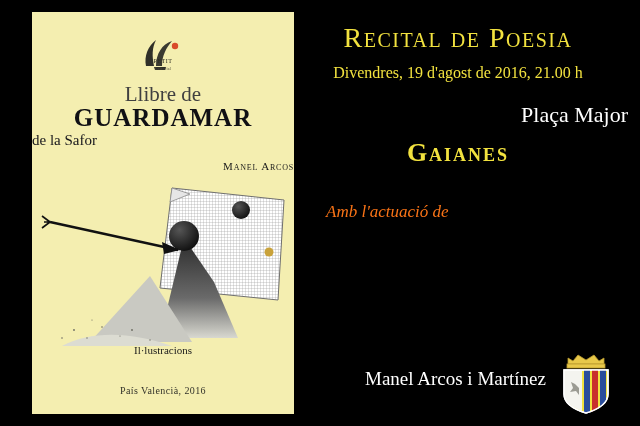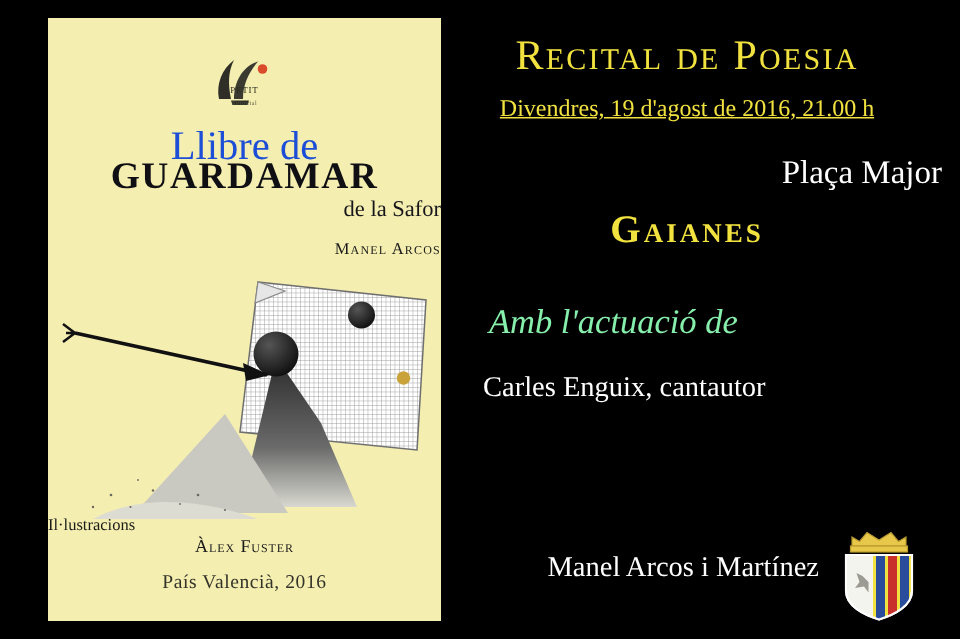--- a/index.html
+++ b/index.html
@@ -52,79 +52,79 @@
     transform: translateX(-50%);
     font-size: 4px;
     letter-spacing: 0.3px;
     color: #50503c;
   }
   .cover-title-1 {
     position: absolute;
     left: 0; right: 0;
     top: 70px;
     text-align: center;
-    font-size: 27px;
-    color: #1d4ed8;
+    font-size: 21px;
+    color: #404040;
     font-family: "Liberation Serif", serif;
   }
   .cover-title-2 {
     position: absolute;
     left: 0; right: 0;
     top: 92px;
     text-align: center;
     font-size: 25px;
     letter-spacing: 1px;
     color: #101014;
     font-family: Liberation Serif, serif;
     font-variant: small-caps;
     font-weight: 700;
   }
   .cover-title-3 {
     position: absolute;
     left: 0; right: 0;
     top: 120px;
-    text-align: right;
+    text-align: left;
     font-size: 15px;
     color: #15151a;
     font-family: "Liberation Serif", serif;
   }
   .cover-author {
     position: absolute;
     left: 0; right: 0;
     top: 148px;
     text-align: right;
     font-size: 11px;
     letter-spacing: 0.8px;
     color: #1a1a1a;
     font-variant: small-caps;
   }
   .cover-illus-label {
     position: absolute;
     left: 0; right: 0;
     bottom: 58px;
-    text-align: left;
+    text-align: center;
     font-size: 11px;
     color: #1a1a1a;
   }
   .cover-illustrator {
     position: absolute;
     left: 0; right: 0;
     bottom: 42px;
     text-align: center;
     font-size: 12px;
     letter-spacing: 0.6px;
     color: #1a1a1a;
     font-variant: small-caps;
   }
   .cover-place {
     position: absolute;
     left: 0; right: 0;
     bottom: 18px;
     text-align: center;
-    font-size: 13px;
+    font-size: 10px;
     letter-spacing: 0.4px;
     color: #33332a;
   }
   .cover-art {
     position: absolute;
     left: 0;
     top: 168px;
     width: 262px;
     height: 168px;
   }
@@ -149,21 +149,20 @@
     font-family: "Liberation Serif", serif;
   }
   .date-line {
     position: absolute;
     left: 0; right: 0;
     top: 64px;
     text-align: center;
     font-size: 16px;
     color: #f2e23f;
     font-family: "Liberation Serif", serif;
-    text-decoration: underline;
   }
   .venue {
     position: absolute;
     left: 0; right: 0;
     top: 102px;
     text-align: right;
     font-size: 22px;
     color: #ffffff;
     font-family: "Liberation Serif", serif;
   }
@@ -176,22 +175,22 @@
     color: #f2e23f;
     font-variant: small-caps;
     letter-spacing: 2px;
     font-family: "Liberation Serif", serif;
     font-weight: bold;
   }
   .sec-label-1 {
     position: absolute;
     left: 38px;
     top: 202px;
-    font-size: 23px;
-    color: #86efac;
+    font-size: 17px;
+    color: #f97316;
     font-style: italic;
     font-family: "Liberation Serif", serif;
   }
   .sec-value-1 {
     position: absolute;
     left: 34px;
     top: 248px;
     font-size: 19px;
     color: #ffffff;
     font-family: "Liberation Serif", serif;
@@ -283,32 +282,30 @@
         <circle cx="70" cy="147" r="0.8"></circle>
           <circle cx="88" cy="156" r="0.6"></circle>
         <circle cx="100" cy="150" r="0.9"></circle>
           <circle cx="118" cy="160" r="0.7"></circle>
         <circle cx="60" cy="140" r="0.6"></circle>
           <circle cx="30" cy="158" r="0.8"></circle>
       </g>
     </svg>
 
     <div class="cover-illus-label">Il·lustracions</div>
-    <div class="cover-illustrator">Àlex Fuster</div>
     <div class="cover-place">País Valencià, 2016</div>
   </div>
 
   <div class="right-panel">
     <div class="headline">Recital de Poesia</div>
     <div class="date-line">Divendres, 19 d'agost de 2016, 21.00 h</div>
     <div class="venue">Plaça Major</div>
     <div class="town">Gaianes</div>
 
     <div class="sec-label-1">Amb l'actuació de</div>
-    <div class="sec-value-1">Carles Enguix, cantautor</div>
 
     <div class="sec-value-2">Manel Arcos i Martínez</div>
 
     <svg class="crest" viewBox="0 0 56 66">
 
       <path d="M10 16 L10 10 L15 13 L20 7 L28 12 L36 7 L41 13 L46 10 L46 16 Z" fill="#e8c84a" stroke="#b99a2e" stroke-width="0.8"></path>
       <rect x="9" y="16" width="38" height="4" fill="#e8c84a" stroke="#b99a2e" stroke-width="0.8"></rect>
 
       <path d="M6 22 L50 22 L50 46 C50 56, 38 62, 28 65 C18 62, 6 56, 6 46 Z" fill="#f2e23f" stroke="#ffffff" stroke-width="1.4"></path>
 

